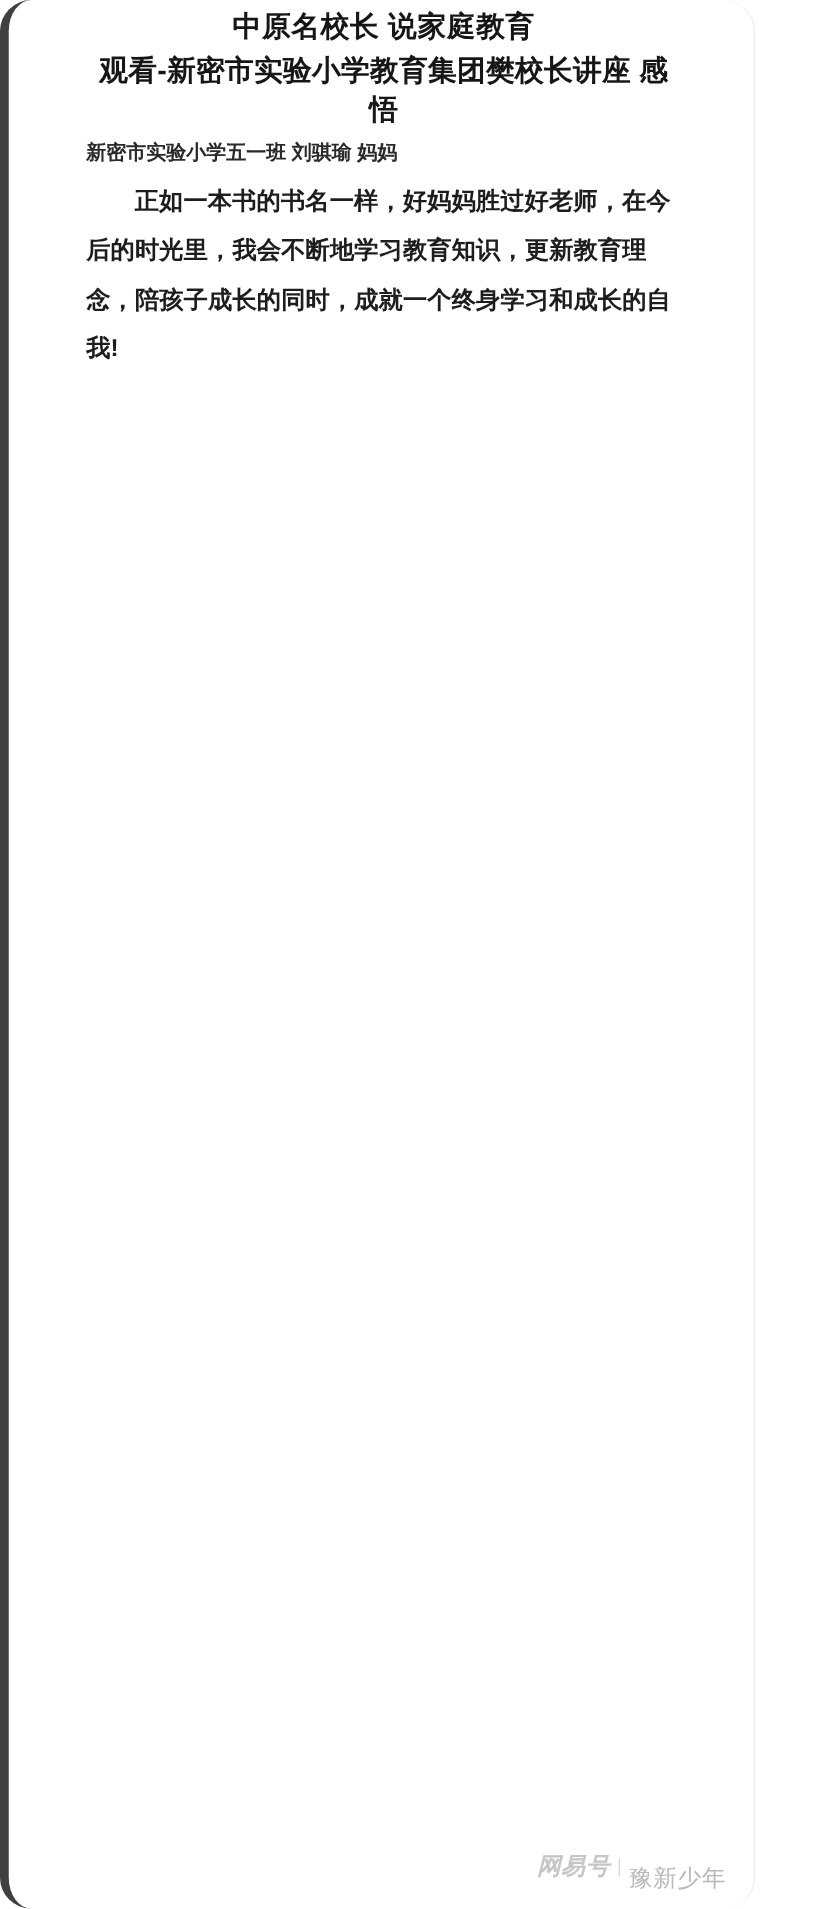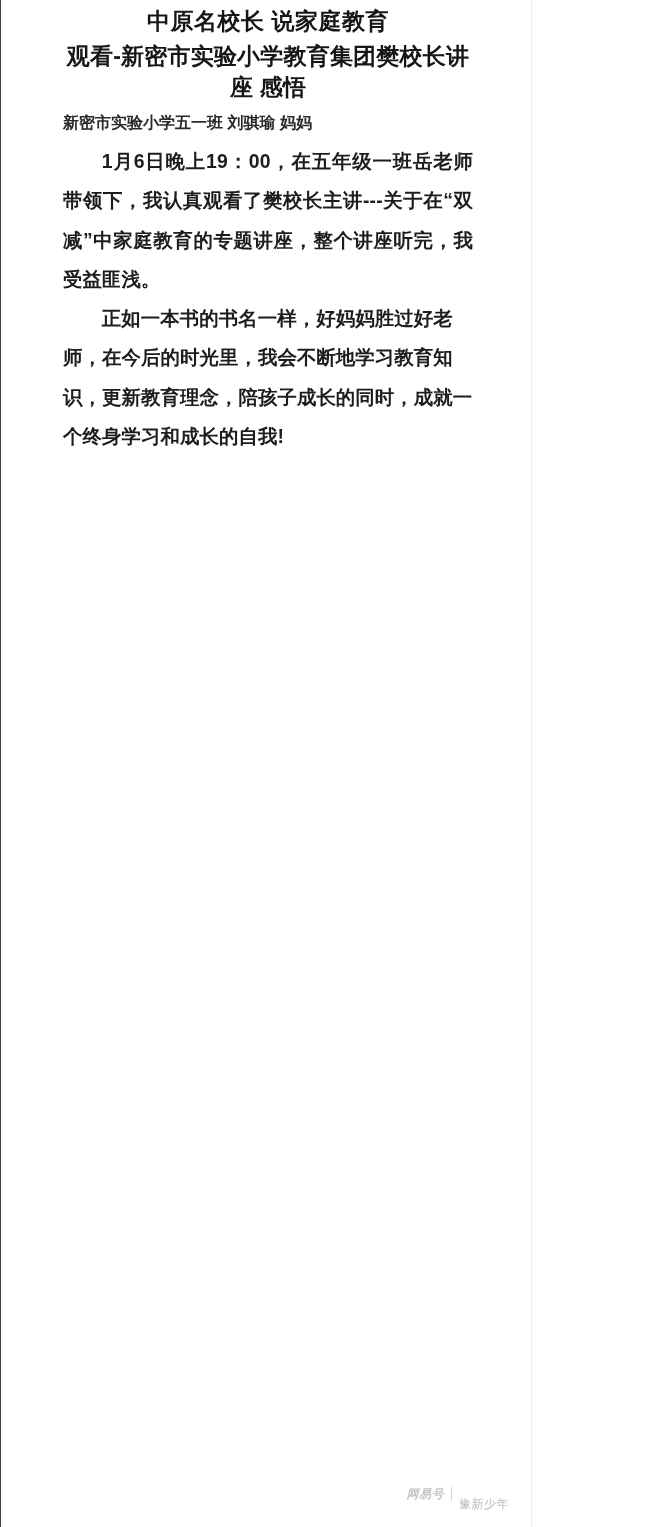--- a/index.html
+++ b/index.html
@@ -6,27 +6,28 @@
     margin: 0;
     padding: 0;
     background: #ffffff;
   }
   body {
     font-family: "Liberation Sans", "DejaVu Sans", sans-serif;
     color: #1c1c1c;
   }
   .page {
     position: relative;
-    width: 532px;
+    width: 604px;
     height: 1527px;
     box-sizing: border-box;
     background: #ffffff;
-    border-left: 1px solid #404040;
+    border-left: 7px solid #404040;
     border-right: 1px solid #ececec;
     overflow: hidden;
+    border-radius: 25px;
   }
   .content {
     padding: 0 58px 0 62px;
   }
   .title-1 {
     margin: 0;
     padding-top: 6px;
     text-align: center;
     font-size: 23px;
     line-height: 31px;
@@ -72,21 +73,21 @@
     text-align: left;
   }
   .watermark {
     position: absolute;
     right: 22px;
     bottom: 14px;
     display: flex;
     align-items: center;
     gap: 7px;
     color: #c2c2c2;
-    font-size: 12px;
+    font-size: 19px;
     line-height: 18px;
     letter-spacing: 0.5px;
     user-select: none;
   }
   .watermark .wm-brand {
     font-style: italic;
     font-weight: 700;
     color: #c6c6c6;
   }
   .watermark .wm-sep {
@@ -107,21 +108,20 @@
 <div class="page">
   <div class="content">
 
     <h1 class="title-1">中原名校长  说家庭教育</h1>
 
     <h2 class="title-2">观看-新密市实验小学教育集团樊校长讲座  感悟</h2>
 
     <div class="byline">新密市实验小学五一班  刘骐瑜  妈妈</div>
 
     <div class="body-block">
-      <p class="para">1月6日晚上19：00，在五年级一班岳老师带领下，我认真观看了樊校长主讲---关于在“双减”中家庭教育的专题讲座，整个讲座听完，我受益匪浅。</p>
       <p class="para">正如一本书的书名一样，好妈妈胜过好老师，在今后的时光里，我会不断地学习教育知识，更新教育理念，陪孩子成长的同时，成就一个终身学习和成长的自我!</p>
     </div>
 
   </div>
 
   <div class="watermark">
     <span class="wm-brand">网易号</span>
     <span class="wm-sep"></span>
     <span class="wm-account">豫新少年</span>
   </div>

